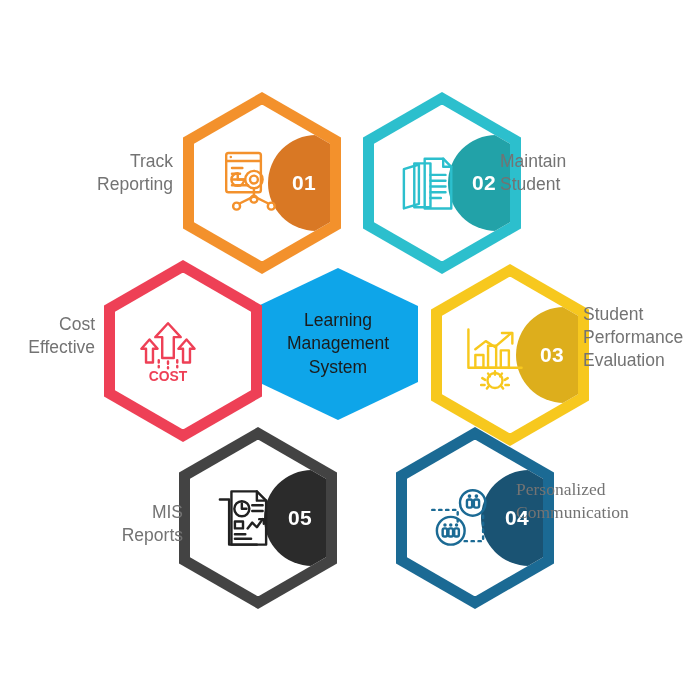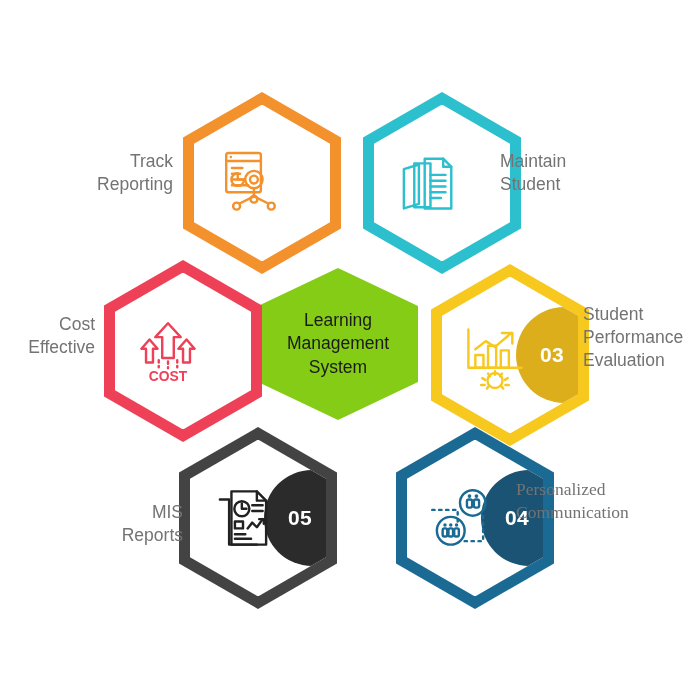--- a/index.html
+++ b/index.html
@@ -57,21 +57,21 @@
     width:74px;height:74px;
   }
   .glyph svg{width:100%;height:100%;display:block;}
 
   
   #center-hex{
     position:absolute;
     left:258px;top:268px;
     width:160px;height:152px;
     clip-path:polygon(50% 0%,100% 25%,100% 75%,50% 100%,0% 75%,0% 25%);
-    background:#84cc16;
+    background:#0ea5e9;
     filter:drop-shadow(3px 5px 6px rgba(0,0,0,0.18));
     display:flex;align-items:center;justify-content:flex-end;
   }
   #center-hex .ct{
     text-align:center;
     font-size:17.5px;
     line-height:1.33;
     color:#1b1b1b;
     font-weight:400;
     font-family:"Liberation Sans", sans-serif;
@@ -98,40 +98,46 @@
   <div id="center-hex">
     <div class="ct">Learning
 Management
 System</div>
   </div>
 
   <div id="nodes">
       <div class="hex" style="left: 183px; top: 92px;">
         <div class="outer" style="background: rgb(243, 145, 44);"></div>
         <div class="inner">
+          <div class="disc" style="background: rgb(217, 120, 36);">
+            <div class="num">01</div>
+          </div>
           <div class="glyph">
             <svg viewBox="0 0 64 64">
               <rect x="14" y="6" width="30" height="34" rx="2" fill="none" stroke="#F3912C" stroke-width="2.1" stroke-linecap="round" stroke-linejoin="round"></rect>
               <path d="M14 13h30" fill="none" stroke="#F3912C" stroke-width="2.1" stroke-linecap="round" stroke-linejoin="round"></path>
               <circle cx="18" cy="9.5" r="1.1" fill="#F3912C"></circle>
               <path d="M19 19h9M19 24h7M19 29h11M19 34h14" fill="none" stroke="#F3912C" stroke-width="2.1" stroke-linecap="round" stroke-linejoin="round"></path>
               <path d="M24 23.5a5.5 5.5 0 1 0 5.5 5.5H24z" fill="none" stroke="#F3912C" stroke-width="2.1" stroke-linecap="round" stroke-linejoin="round"></path>
               <circle cx="38" cy="29" r="7.5" fill="none" stroke="#F3912C" stroke-width="2.1" stroke-linecap="round" stroke-linejoin="round"></circle>
               <circle cx="38" cy="29" r="3.4" fill="none" stroke="#F3912C" stroke-width="2.1" stroke-linecap="round" stroke-linejoin="round"></circle>
               <path d="M38 36.5v7M38 43.5l-12 6M38 43.5l12 6" fill="none" stroke="#F3912C" stroke-width="2.1" stroke-linecap="round" stroke-linejoin="round"></path>
               <circle cx="38" cy="46" r="3" fill="none" stroke="#F3912C" stroke-width="2.1" stroke-linecap="round" stroke-linejoin="round"></circle>
               <circle cx="23" cy="52" r="3" fill="none" stroke="#F3912C" stroke-width="2.1" stroke-linecap="round" stroke-linejoin="round"></circle>
               <circle cx="53" cy="52" r="3" fill="none" stroke="#F3912C" stroke-width="2.1" stroke-linecap="round" stroke-linejoin="round"></circle>
             </svg>
           </div>
         </div>
       </div>
       <div class="hex" style="left: 363px; top: 92px;">
         <div class="outer" style="background: rgb(44, 191, 205);"></div>
         <div class="inner">
+          <div class="disc" style="background: rgb(34, 162, 168);">
+            <div class="num">02</div>
+          </div>
           <div class="glyph">
             <svg viewBox="0 0 64 64">
               <path d="M12 20l13-4v34l-13 4z" fill="none" stroke="#2CBFCD" stroke-width="2.1" stroke-linecap="round" stroke-linejoin="round"></path>
               <path d="M21 15h14v38H21z" fill="none" stroke="#2CBFCD" stroke-width="2.1" stroke-linecap="round" stroke-linejoin="round"></path>
               <path d="M30 11h16l7 7v36H30z" fill="none" stroke="#2CBFCD" stroke-width="2.1" stroke-linecap="round" stroke-linejoin="round"></path>
               <path d="M46 11v7h7" fill="none" stroke="#2CBFCD" stroke-width="2.1" stroke-linecap="round" stroke-linejoin="round"></path>
               <path d="M35 25h13M35 30h13M35 35h13M35 40h13M35 45h9" fill="none" stroke="#2CBFCD" stroke-width="2.1" stroke-linecap="round" stroke-linejoin="round"></path>
             </svg>
           </div>
         </div>

